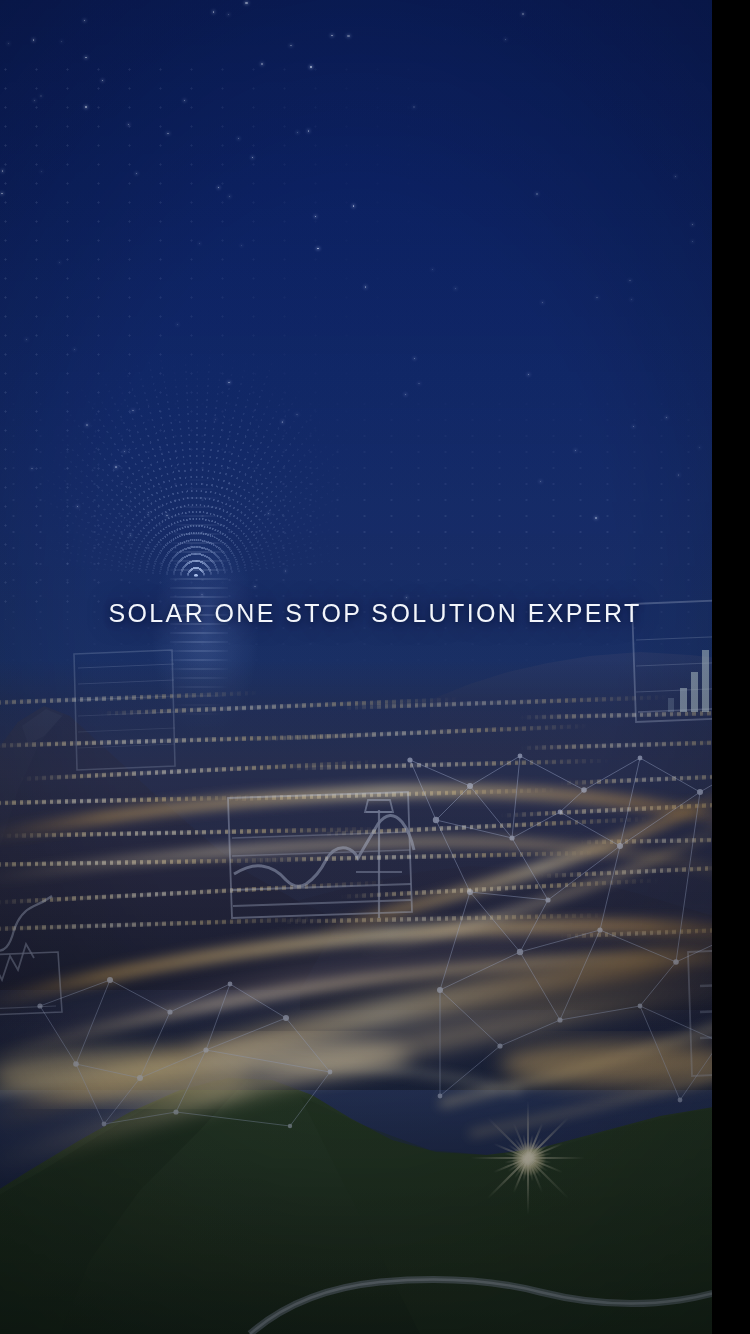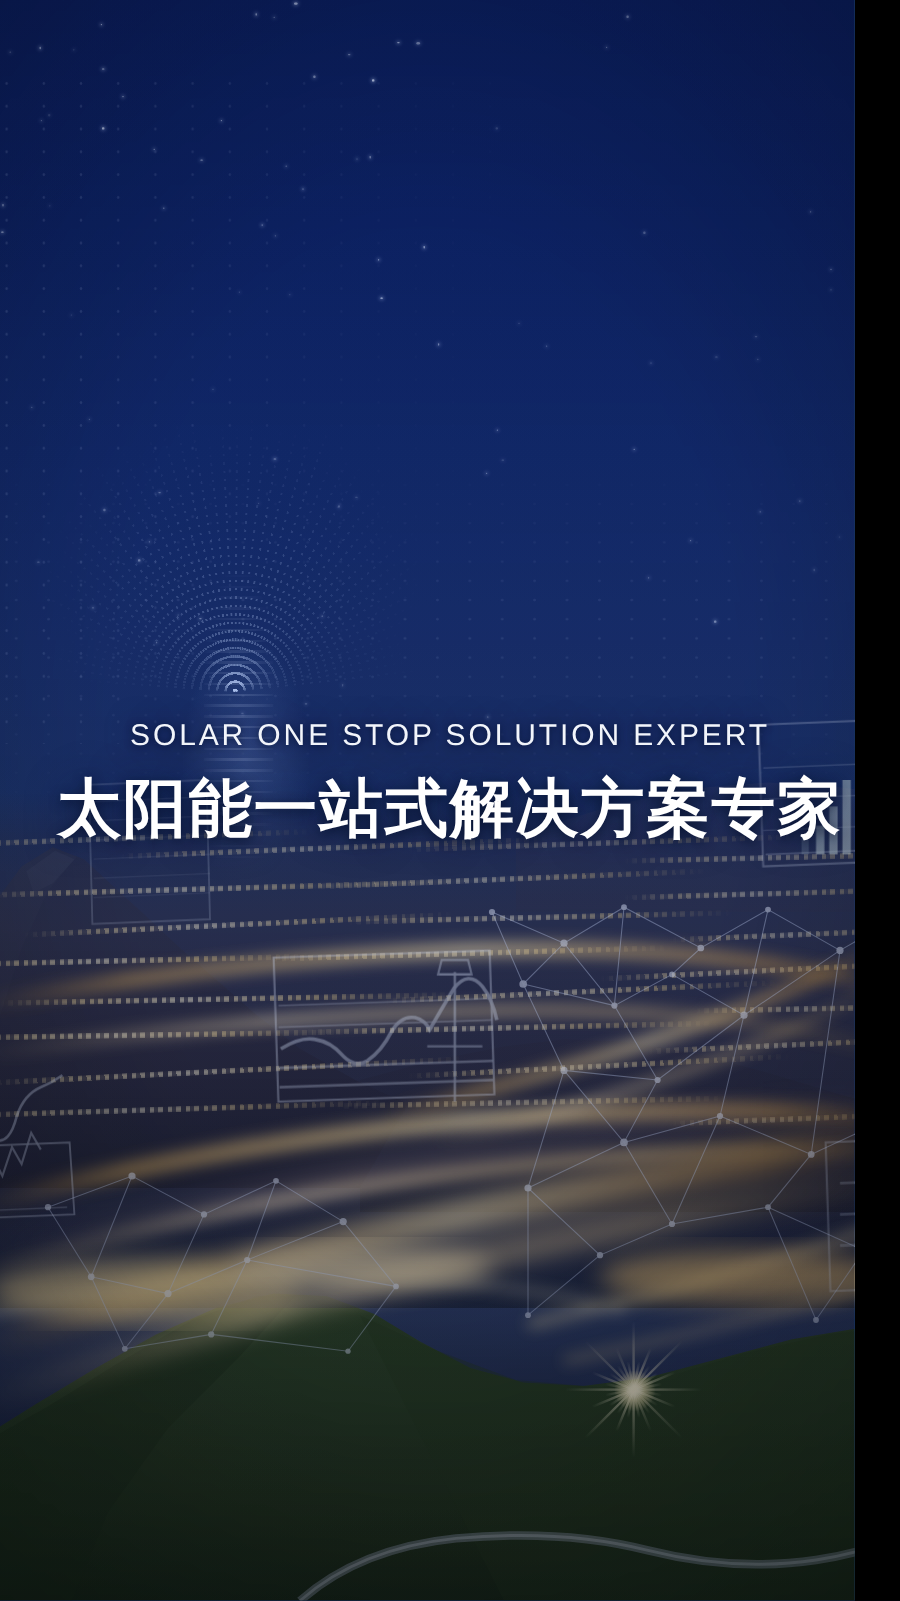--- a/index.html
+++ b/index.html
@@ -666,16 +666,15 @@
       <b style="transform:rotate(146.3deg) scaleY(0.80);opacity:0.62"></b>
       <b style="transform:rotate(157.5deg) scaleY(1.25);opacity:0.54"></b>
       <b style="transform:rotate(168.8deg) scaleY(0.80);opacity:0.79"></b>
     </div>
 
   <div class="layer tint"></div>
   <div class="layer vignette"></div>
 
   <div class="copy">
     <div class="eyebrow">SOLAR ONE STOP SOLUTION EXPERT</div>
-    <div class="headline">太阳能一站式解决方案专家</div>
   </div>
 
 </div>
 
 </body></html>

